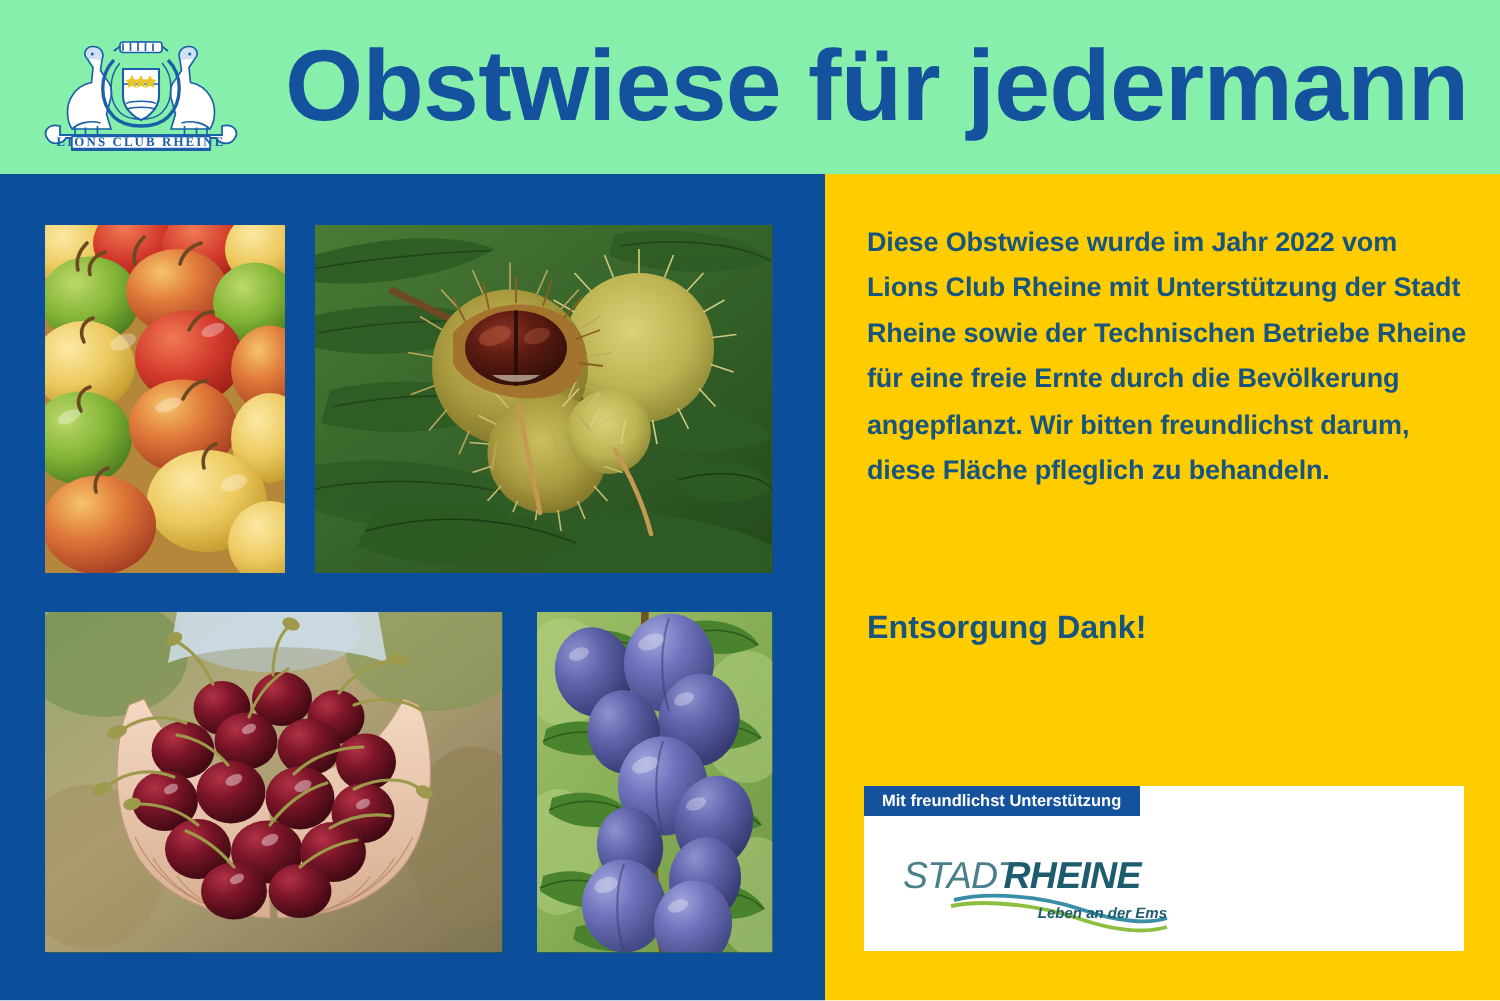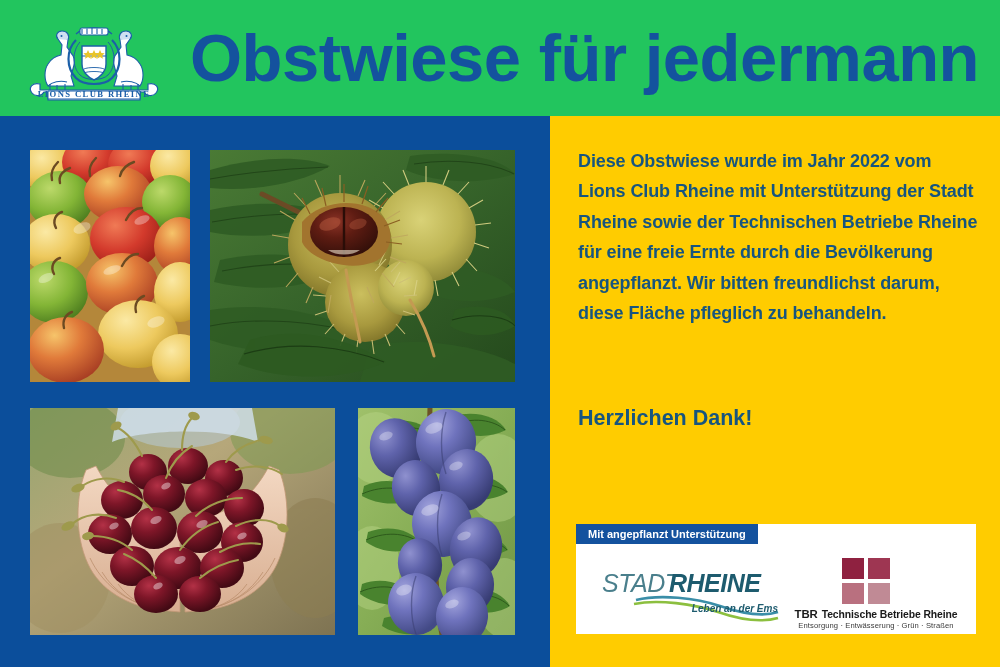--- a/index.html
+++ b/index.html
@@ -6,21 +6,21 @@
   html,body { width:1000px; height:667px; overflow:hidden; }
   body {
     font-family:"Liberation Sans", sans-serif;
     background:#ffffff;
     position:relative;
   }
 
   
   #header {
     position:absolute; left:0; top:0; width:1000px; height:116px;
-    background:#22c55e;
+    background:#86efac;
     display:flex; align-items:center;
   }
   #logo-wrap {
     position:absolute; left:14px; top:12px; width:160px; height:94px;
   }
   #logo-wrap svg { display:block; width:160px; height:94px; }
   #poster-title {
     position:absolute; left:190px; top:14px;
     font-size:67px; font-weight:bold; letter-spacing:-0.5px;
     color:#14529e; line-height:88px; white-space:nowrap;text-align:center;
@@ -486,46 +486,32 @@
       <ellipse cx="46" cy="182" rx="8" ry="5" transform="rotate(-20 46 182)"></ellipse>
       <ellipse cx="28" cy="28" rx="7" ry="4" transform="rotate(-20 28 28)"></ellipse>
       <ellipse cx="98" cy="58" rx="7" ry="4" transform="rotate(-20 98 58)"></ellipse>
       <ellipse cx="106" cy="128" rx="7" ry="4" transform="rotate(-20 106 128)"></ellipse>
       <ellipse cx="94" cy="196" rx="7" ry="4" transform="rotate(-20 94 196)"></ellipse>
     </g>
   </svg>
 </div>
 
 <div id="body-text">Diese Obstwiese wurde im Jahr 2022 vom Lions Club Rheine mit Unterstützung der Stadt Rheine sowie der Technischen Betriebe Rheine für eine freie Ernte durch die Bevölkerung angepflanzt. Wir bitten freundlichst darum, diese Fläche pfleglich zu behandeln.</div>
-<div id="thanks-text">Herzlichen Dank!</div>
+<div id="thanks-text">Entsorgung Dank!</div>
 
 <div id="sponsor-box">
-  <div id="sponsor-ribbon">Mit angepflanzt Unterstützung</div>
+  <div id="sponsor-ribbon">Mit freundlichst Unterstützung</div>
 
   <div id="sponsor-logos">
 
     <div id="stadt-logo">
       <svg viewBox="0 0 180 56" xmlns="http://www.w3.org/2000/svg">
         <text x="2" y="26" font-family="'Liberation Sans', sans-serif" font-size="25" font-style="italic" fill="#4a7f8c" letter-spacing="-0.5">STADT</text>
         <text x="69" y="26" font-family="'Liberation Sans', sans-serif" font-size="25" font-style="italic" font-weight="bold" fill="#1d5b6e" letter-spacing="-0.5">RHEINE</text>
         <path d="M36 34 C60 28 96 32 120 40 C146 49 166 50 178 46" fill="none" stroke="#3a8ea8" stroke-width="2.6"></path>
         <path d="M34 38 C58 33 94 38 118 46 C144 55 164 56 178 52" fill="none" stroke="#8cbf3f" stroke-width="2.6"></path>
         <text x="178" y="46" font-family="'Liberation Sans', sans-serif" font-size="10" font-style="italic" font-weight="bold" fill="#1d5b6e" text-anchor="end">Leben an der Ems</text>
       </svg>
     </div>
 
-    <div id="tbr-logo">
-      <svg viewBox="0 0 185 78" xmlns="http://www.w3.org/2000/svg">
-        <g>
-          <rect x="58" y="6" width="22" height="21" fill="#8f2140"></rect>
-          <rect x="84" y="6" width="22" height="21" fill="#9e3652"></rect>
-          <rect x="58" y="31" width="22" height="21" fill="#b9707f"></rect>
-          <rect x="84" y="31" width="22" height="21" fill="#c08a95"></rect>
-        </g>
-        <text x="92" y="66" font-family="'Liberation Sans', sans-serif" font-size="11.4" font-weight="bold" fill="#1a1a1a" text-anchor="middle" letter-spacing="-0.1">
-          <tspan>TBR</tspan><tspan dx="4" font-size="10.4">Technische Betriebe Rheine</tspan>
-        </text>
-        <text x="92" y="76" font-family="'Liberation Sans', sans-serif" font-size="7.6" fill="#3a3a3a" text-anchor="middle" letter-spacing="0.1">Entsorgung · Entwässerung · Grün · Straßen</text>
-      </svg>
-    </div>
 
   </div>
 </div>
 
 </body></html>

